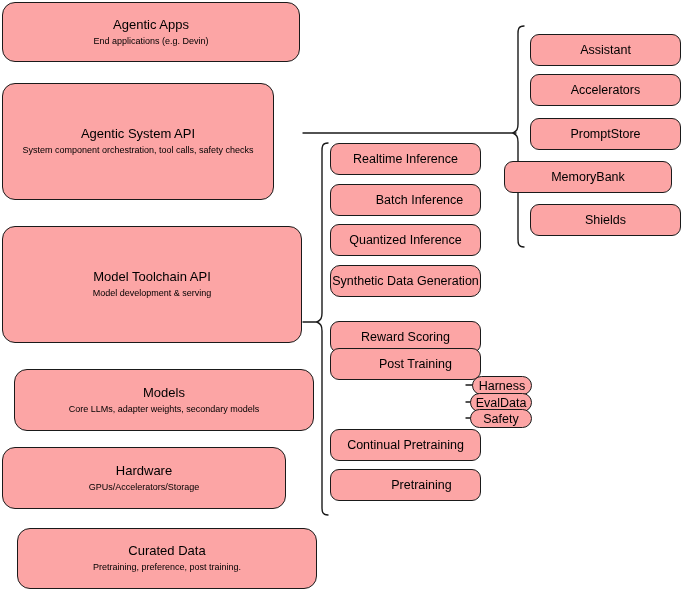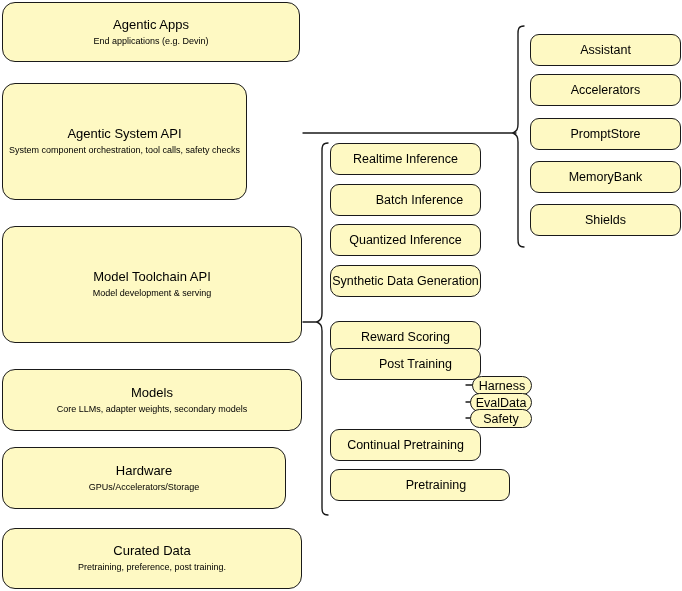--- a/index.html
+++ b/index.html
@@ -18,21 +18,21 @@
   }
   #canvas {
     position: absolute;
     left: 0; top: 0;
     width: 682px;
     height: 591px;
   }
   .node {
     position: absolute;
     box-sizing: border-box;
-    background: #fef9c3;
+    background: #fca5a5;
     border: 1.3px solid #1a1a1a;
     border-radius: 11px;
     display: flex;
     flex-direction: column;
     align-items: center;
     justify-content: center;
     text-align: center;
     z-index: 3;
   }
   .node .title {
@@ -101,55 +101,55 @@
       <path d="M 466 402 L 472 402"></path>
       <path d="M 466 418 L 472 418"></path>
     </g>
   </svg>
 
   <div class="node layer-node" style="left:2px; top:2px; width:298px; height:60px;">
     <div class="title">Agentic Apps</div>
     <div class="subtitle">End applications (e.g. Devin)</div>
   </div>
 
-  <div class="node layer-node" style="left:2px; top:83px; width:245px; height:117px;">
+  <div class="node layer-node" style="left:2px; top:83px; width:272px; height:117px;">
     <div class="title">Agentic System API</div>
     <div class="subtitle">System component orchestration, tool calls, safety checks</div>
   </div>
 
   <div class="node layer-node" style="left:2px; top:226px; width:300px; height:117px;">
     <div class="title">Model Toolchain API</div>
     <div class="subtitle">Model development &amp; serving</div>
   </div>
 
-  <div class="node layer-node" style="left:2px; top:369px; width:300px; height:62px;">
+  <div class="node layer-node" style="left:14px; top:369px; width:300px; height:62px;">
     <div class="title">Models</div>
     <div class="subtitle">Core LLMs, adapter weights, secondary models</div>
   </div>
 
   <div class="node layer-node" style="left:2px; top:447px; width:284px; height:62px;text-align:center;">
     <div class="title">Hardware</div>
     <div class="subtitle">GPUs/Accelerators/Storage</div>
   </div>
 
-  <div class="node layer-node" style="left:2px; top:528px; width:300px; height:61px;">
+  <div class="node layer-node" style="left:17px; top:528px; width:300px; height:61px;">
     <div class="title">Curated Data</div>
     <div class="subtitle">Pretraining, preference, post training.</div>
   </div>
 
   <div class="node item-node" style="left:530px; top:34px; width:151px; height:32px;align-items:center;">
     <div class="title">Assistant</div>
   </div>
   <div class="node item-node" style="left:530px; top:74px; width:151px; height:32px;">
     <div class="title">Accelerators</div>
   </div>
   <div class="node item-node" style="left:530px; top:118px; width:151px; height:32px;">
     <div class="title">PromptStore</div>
   </div>
-  <div class="node item-node" style="left:530px; top:161px; width:151px; height:32px;">
+  <div class="node item-node" style="left:504px; top:161px; width:168px; height:32px;">
     <div class="title">MemoryBank</div>
   </div>
   <div class="node item-node" style="left:530px; top:204px; width:151px; height:32px;">
     <div class="title">Shields</div>
   </div>
 
   <div class="node item-node" style="left:330px; top:143px; width:151px; height:32px;">
     <div class="title">Realtime Inference</div>
   </div>
   <div class="node item-node" style="left:330px; top:184px; width:151px; height:32px;padding-left:28px;">
@@ -163,21 +163,21 @@
   </div>
   <div class="node item-node" style="left:330px; top:306px; width:151px; height:32px;margin-top:15px;">
     <div class="title">Reward Scoring</div>
   </div>
   <div class="node item-node" style="left:330px; top:348px; width:151px; height:32px;padding-left:20px;">
     <div class="title">Post Training</div>
   </div>
   <div class="node item-node" style="left:330px; top:429px; width:151px; height:32px;">
     <div class="title">Continual Pretraining</div>
   </div>
-  <div class="node item-node" style="left:330px; top:469px; width:180px; height:32px;padding-left:32px;">
+  <div class="node item-node" style="left:330px; top:469px; width:151px; height:32px;padding-left:32px;">
     <div class="title">Pretraining</div>
   </div>
 
   <div class="node pill-node" style="left:472px; top:376px; width:60px; height:19px;">
     <div class="title">Harness</div>
   </div>
   <div class="node pill-node" style="left:470px; top:393px; width:62px; height:19px;">
     <div class="title">EvalData</div>
   </div>
   <div class="node pill-node" style="left:470px; top:409px; width:62px; height:19px;">

